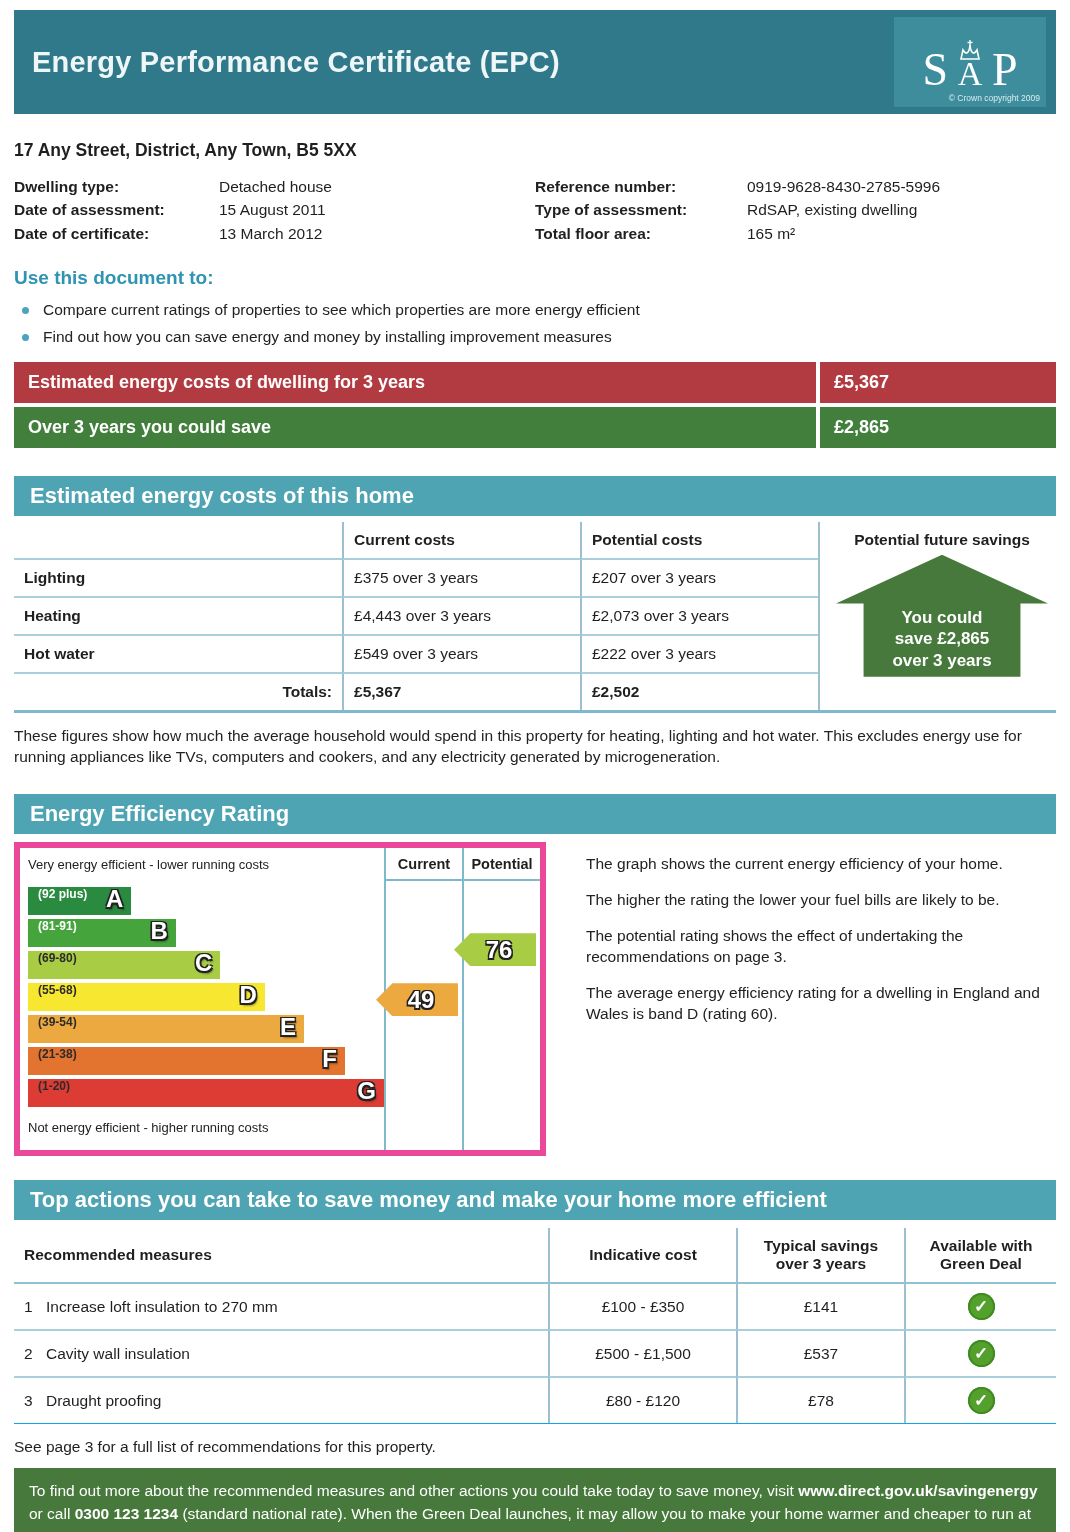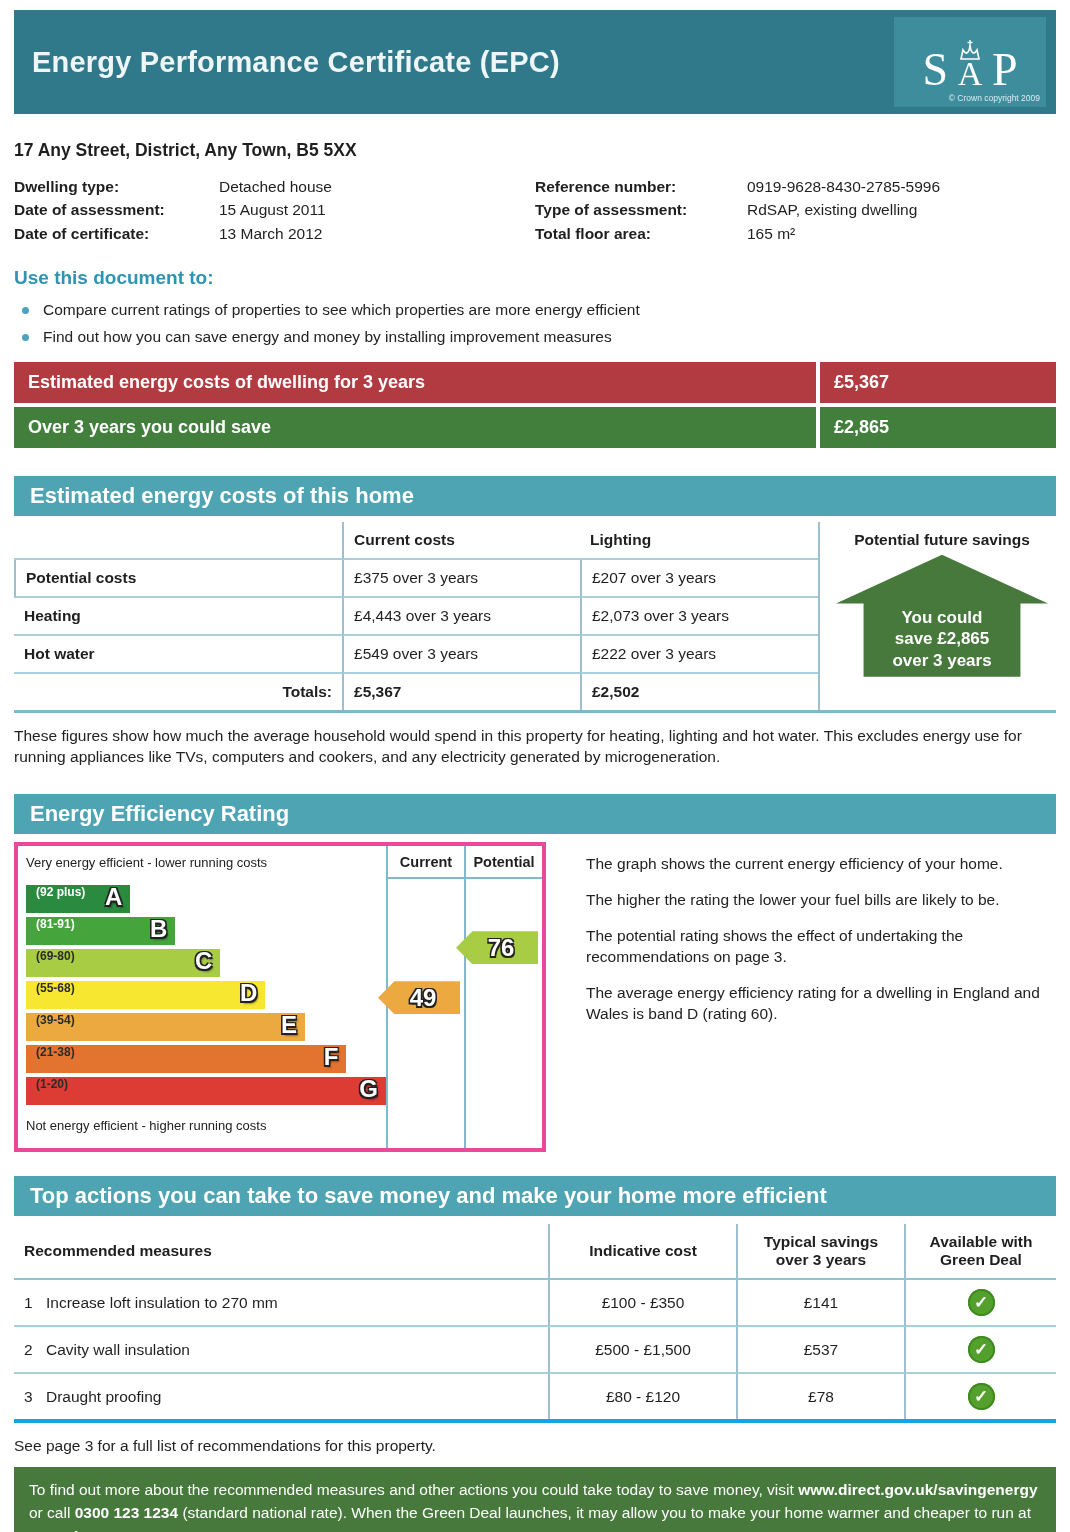--- a/index.html
+++ b/index.html
@@ -53,21 +53,21 @@
   .savings-col{width:228px;border-left:2px solid #9cc0cf;display:flex;flex-direction:column;align-items:center;padding-left:8px;}
   .savings-head{font-weight:bold;font-size:15.5px;padding:9px 4px 2px 4px;text-align:center;}
   .house{width:212px;height:122px;background:#46793b;margin-top:4px;
          clip-path:polygon(50% 0%,100% 40%,87% 40%,87% 100%,13% 100%,13% 40%,0% 40%);
          display:flex;flex-direction:column;align-items:center;justify-content:flex-end;padding-bottom:6px;box-sizing:border-box;}
   .house div{color:#fff;font-weight:bold;font-size:17px;line-height:1.25;}
   .foot-note{font-size:15.5px;line-height:1.4;margin:12px 0 26px 0;color:#222;}
 
   
   .rating-body{display:flex;margin-top:8px;margin-bottom:24px;}
-  .chart{width:532px;border:4px solid #ec4899;display:flex;box-sizing:border-box;}
+  .chart{width:532px;border:6px solid #ec4899;display:flex;box-sizing:border-box;}
   .chart-col1{flex:1;padding:0 0 6px 8px;}
   .chart-col{width:78px;border-left:2px solid #7fb9cb;position:relative;box-sizing:border-box;}
   .chart-colhead{height:31px;border-bottom:2px solid #7fb9cb;display:flex;align-items:center;justify-content:center;
                  font-weight:bold;font-size:14.5px;}
   .scale-label{height:33px;display:flex;align-items:center;font-size:13px;color:#222;}
   .bars{margin-top:6px;}
   .band{height:28px;margin-bottom:4px;display:flex;align-items:flex-start;justify-content:space-between;
         padding:0 8px 0 10px;box-sizing:border-box;}
   .band .range{font-size:12px;font-weight:bold;}
   .band .letter{font-size:24px;font-weight:bold;color:#fff;line-height:1;
@@ -84,21 +84,21 @@
          display:flex;align-items:center;justify-content:center;padding-left:8px;}
   .arrow.current{background:#eca940;top:135px;}
   .arrow.potential{background:#a8cc44;top:85px;}
   .arrow .num{font-size:24px;font-weight:bold;color:#fff;
       text-shadow:-1.5px -1.5px 0 #222,1.5px -1.5px 0 #222,-1.5px 1.5px 0 #222,1.5px 1.5px 0 #222;}
   .rating-text{flex:1;padding:12px 6px 0 40px;font-size:15.5px;line-height:1.35;color:#222;}
   .rating-text p{margin:0 0 15px 0;}
 
   
   .actions{display:grid;grid-template-columns:1fr 188px 168px 152px;font-size:15.5px;margin-top:8px;
-           border-bottom:4px solid #0ea5e9;}
+           border-bottom:1px solid #0ea5e9;}
   .actions .cell{padding:9px 10px;border-bottom:2px solid #a9cfdd;display:flex;align-items:center;}
   .actions .head{font-weight:bold;border-bottom:2px solid #8fc3d4;}
   .actions .ctr{justify-content:center;text-align:center;}
   .actions .vline{border-left:2px solid #9cc0cf;}
   .actions .last{border-bottom:none;}
   .mnum{width:22px;flex-shrink:0;}
   .check{width:27px;height:27px;border-radius:50%;background:#54a02d;color:#fff;display:flex;align-items:center;
          justify-content:center;font-size:17px;font-weight:bold;box-shadow:inset 0 0 0 2px #3f8a20;}
   .check::after{content:"✓";}
   .see-page{font-size:15.5px;margin:14px 0 12px 0;}
@@ -182,23 +182,23 @@
       <div class="sumlabel">Over 3 years you could save</div>
       <div class="sumval">£2,865</div>
     </div>
   </div>
 
   <div class="section-h" style="margin-top:28px;">Estimated energy costs of this home</div>
   <div class="costs">
     <div class="costs-left">
       <div class="cell head"></div>
       <div class="cell head vline">Current costs</div>
+      <div class="cell head vline">Potential costs</div>
+
       <div class="cell head">Lighting</div>
-
-      <div class="cell head vline">Potential costs</div>
       <div class="cell vline">£375 over 3 years</div>
       <div class="cell vline">£207 over 3 years</div>
 
       <div class="cell head">Heating</div>
       <div class="cell vline">£4,443 over 3 years</div>
       <div class="cell vline">£2,073 over 3 years</div>
 
       <div class="cell head">Hot water</div>
       <div class="cell vline">£549 over 3 years</div>
       <div class="cell vline">£222 over 3 years</div>

